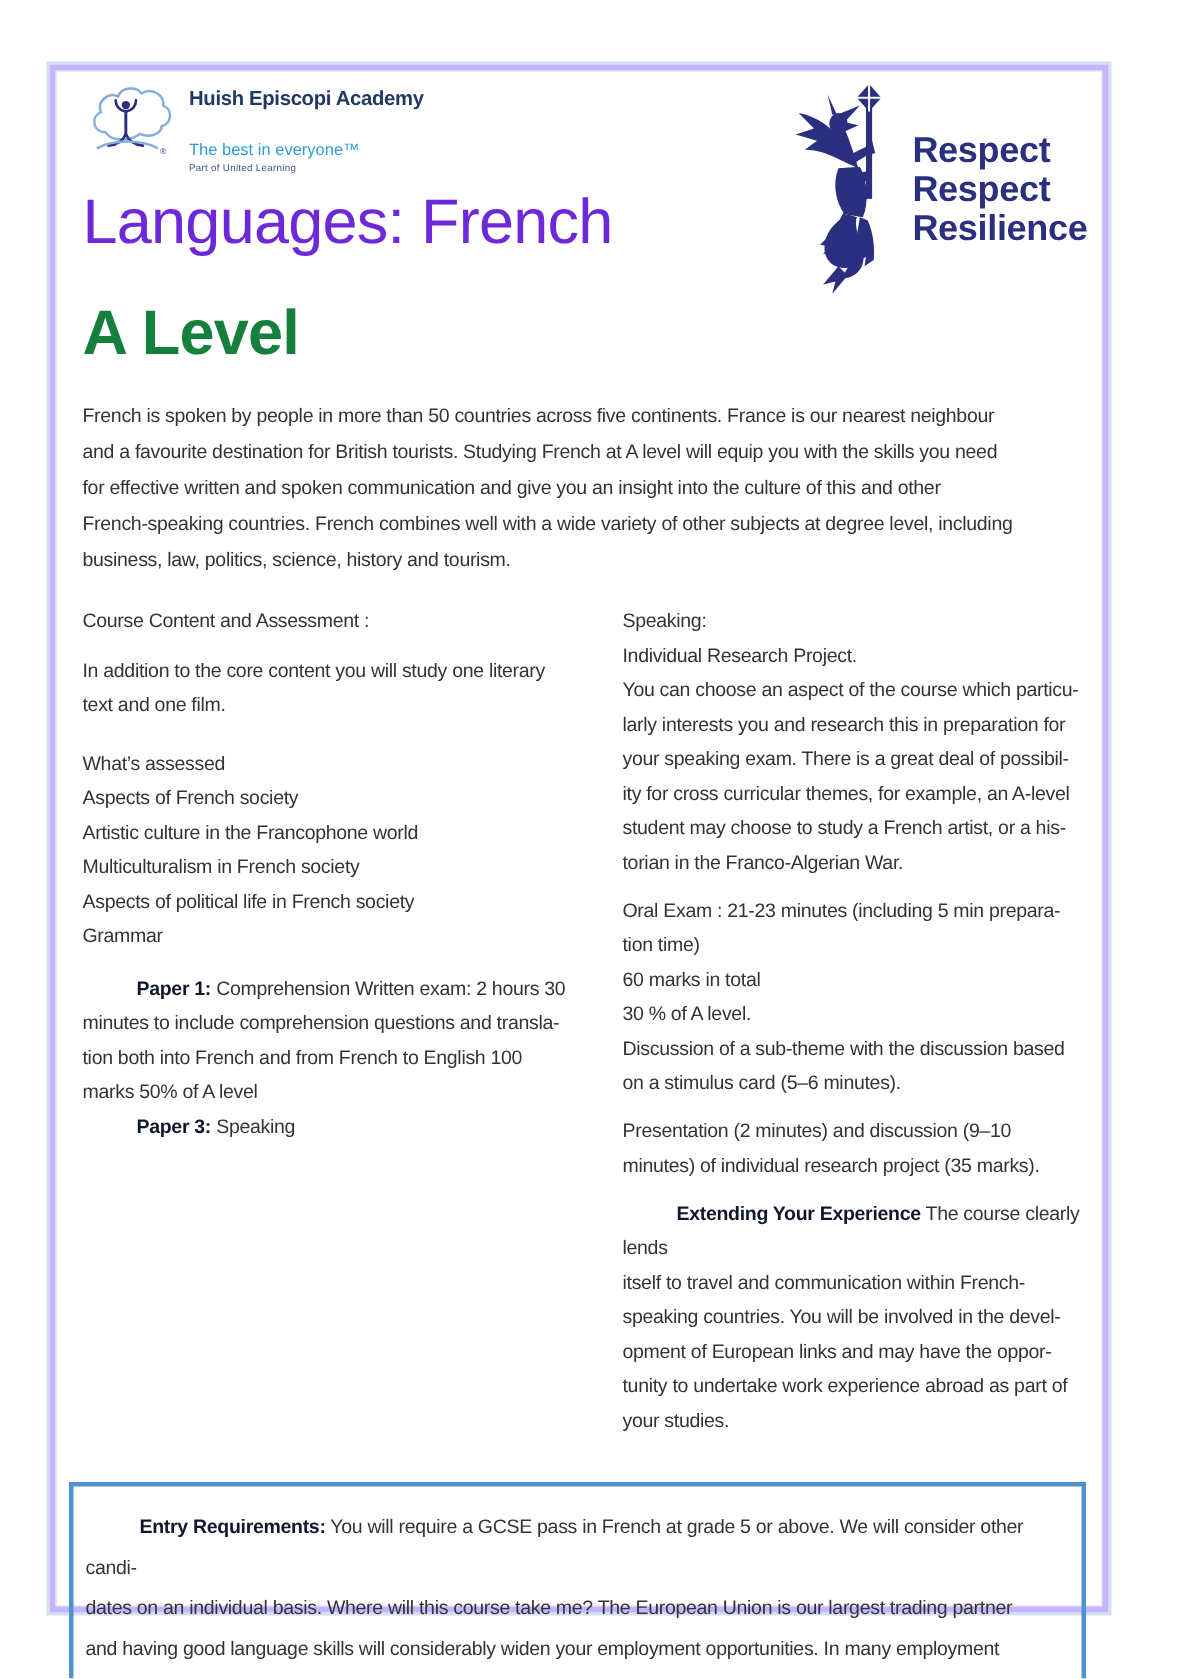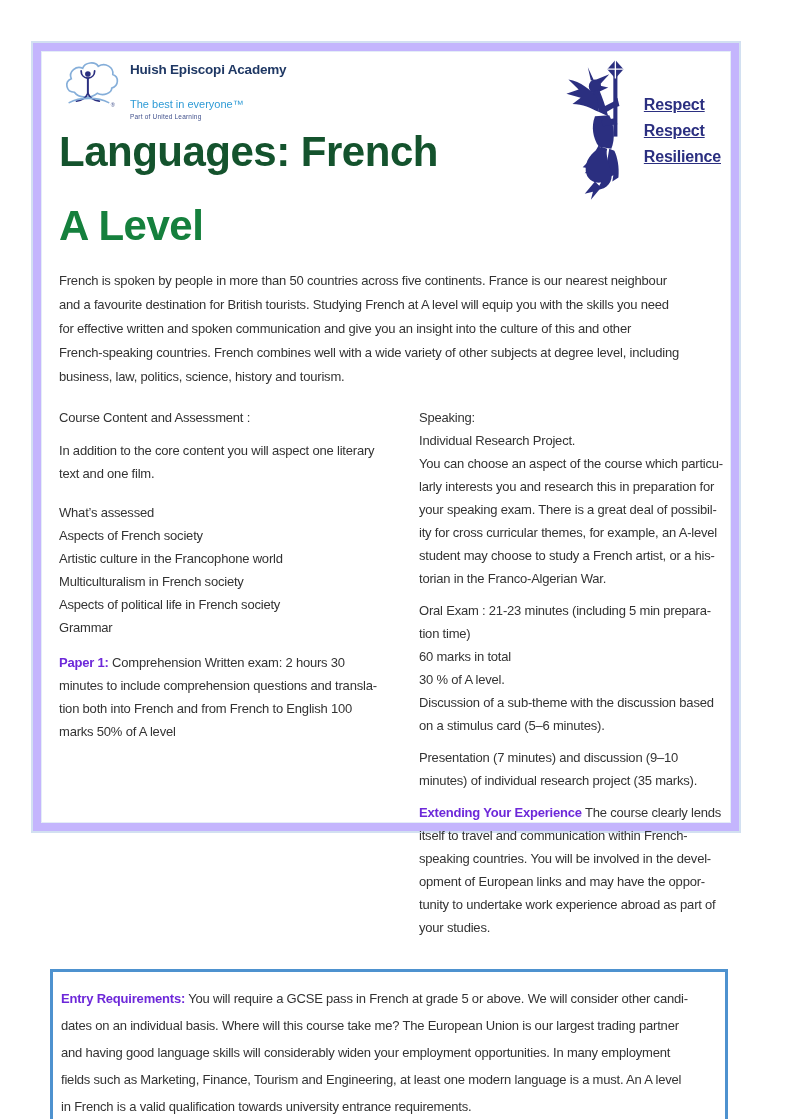--- a/index.html
+++ b/index.html
@@ -1,54 +1,54 @@
 <!DOCTYPE html>
 <html><head>
 <meta charset="utf-8">
 <style>
   html,body{margin:0;padding:0;background:#ffffff;}
   .sheet{
     position:relative;width:791px;height:1119px;background:#fff;
     font-family:"Liberation Sans",sans-serif;color:#333;overflow:hidden;
   }
   .frame{
-    position:absolute;left:33px;top:43px;width:706px;height:788px;
-    border:8px solid #c4b5fd;box-sizing:border-box;
+    position:absolute;left:33px;top:43px;width:706px;height:1032px;
+    border:4px solid #c4b5fd;box-sizing:border-box;
     box-shadow:0 0 0 2px #d2e0f1, inset 0 0 0 1px #e4edf7;
     background:#fff;
   }
   .frame-inner{position:relative;padding:6px 2px 0 18px;height:100%;box-sizing:border-box;}
 
   
   .academy-logo{display:flex;gap:7px;align-items:flex-start;margin-top:2px;}
   .academy-text{padding-top:4px;line-height:1.1;}
   .academy-name{font-size:13.5px;font-weight:bold;color:#1f3864;letter-spacing:-0.2px;}
   .academy-tagline{font-size:11px;color:#2e9bd6;margin-top:20px;}
   .academy-sub{font-size:6.5px;color:#41518c;margin-top:3px;letter-spacing:0.2px;}
   .values-logo{position:absolute;top:0px;right:8px;display:flex;gap:10px;}
   .values-text{margin-top:33px;}
-  .values-line{font-size:16px;font-weight:bold;color:#2b2f80;line-height:26px;letter-spacing:-0.2px;text-decoration:underline;}
+  .values-line{font-size:24px;font-weight:bold;color:#2b2f80;line-height:26px;letter-spacing:-0.2px;}
 
   
-  .title1{color:#14532d;font-size:42px;font-weight:bold;line-height:46px;margin:12px 0 0;letter-spacing:-0.5px;}
+  .title1{color:#6d28d9;font-size:42px;font-weight:normal;line-height:46px;margin:12px 0 0;letter-spacing:-0.5px;}
   .title2{color:#15803d;font-size:42px;font-weight:bold;line-height:46px;margin:28px 0 0;letter-spacing:-0.5px;}
 
   
   .ml{white-space:pre-line;}
   .intro{margin-top:20px;font-size:13px;line-height:24px;letter-spacing:-0.2px;}
   .columns{display:flex;gap:23px;margin-top:17px;font-size:13px;line-height:23px;letter-spacing:-0.2px;}
   .colL{flex:0 0 337px;}
   .colR{flex:1;min-width:0;}
   .columns p{margin:0;}
   .p-heading{margin:0 0 10px !important;}
   .p-topics{margin:0 0 13px !important;}
   .p-addition{margin:0 0 10px !important;}
   .p-assessed{margin:16px 0 12px !important;}
   .colR .rp{margin:0 0 9px !important;}
-  b,strong{font-weight:bold;color:#6d28d9;}
+  b,strong{font-weight:bold;color:#0f172a;margin-left:36px;}
 
   
   .entry-box{
     margin:30px 0 0 -9px;width:678px;box-sizing:border-box;
     border:3px solid #4e92cf;padding:13px 12px 11px 8px;
     font-size:13px;line-height:27px;letter-spacing:-0.2px;
   }
 </style>
 </head>
 <body>
@@ -119,49 +119,50 @@
 
       <p class="intro ml">French is spoken by people in more than 50 countries across five continents. France is our nearest neighbour
 and a favourite destination for British tourists. Studying French at A level will equip you with the skills you need
 for effective written and spoken communication and give you an insight into the culture of this and other
 French-speaking countries. French combines well with a wide variety of other subjects at degree level, including
 business, law, politics, science, history and tourism.</p>
 
       <div class="columns">
         <div class="colL">
           <p class="p-heading">Course Content and Assessment :</p>
-          <p class="p-addition ml">In addition to the core content you will aspect one literary
+          <p class="p-addition ml">In addition to the core content you will study one literary
 text and one film.</p>
           <p class="p-assessed ml">What’s assessed
 Aspects of French society
 Artistic culture in the Francophone world
 Multiculturalism in French society
 Aspects of political life in French society
 Grammar</p>
           <p class="ml"><strong>Paper 1:</strong><span> Comprehension Written exam: 2 hours 30
 minutes to include comprehension questions and transla-
 tion both into French and from French to English 100
 marks 50% of A level</span></p>
+          <p class="ml"><strong>Paper 3:</strong><span> Speaking</span></p>
         </div>
         <div class="colR">
           <p class="rp ml">Speaking:
 Individual Research Project.
 You can choose an aspect of the course which particu-
 larly interests you and research this in preparation for
 your speaking exam. There is a great deal of possibil-
 ity for cross curricular themes, for example, an A-level
 student may choose to study  a French artist, or a his-
 torian in the Franco-Algerian War.</p>
           <p class="rp ml">Oral Exam : 21-23 minutes (including 5 min prepara-
 tion time)
 60 marks in total
 30 % of A level.
 Discussion of a sub-theme with the discussion based
 on a stimulus card (5–6 minutes).</p>
-          <p class="rp ml">Presentation (7 minutes) and discussion (9–10
+          <p class="rp ml">Presentation (2 minutes) and discussion (9–10
 minutes) of individual research project (35 marks).</p>
           <p class="ml"><strong>Extending Your Experience</strong><span> The course clearly lends
 itself to travel and communication within French-
 speaking countries. You will be involved in the devel-
 opment of European links and may have the oppor-
 tunity to undertake work experience abroad as part of
 your studies.</span></p>
         </div>
       </div>
 

